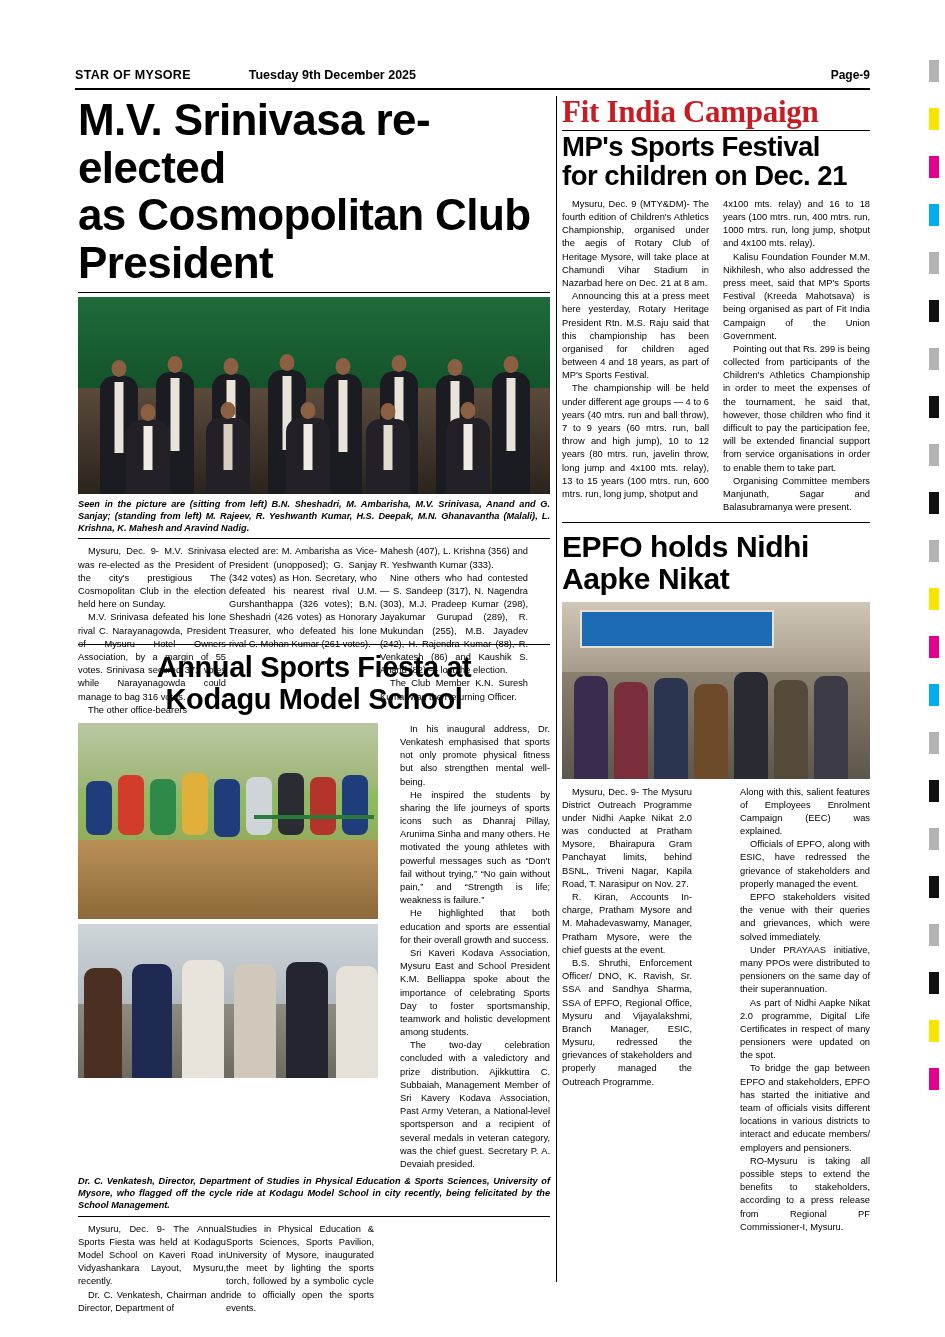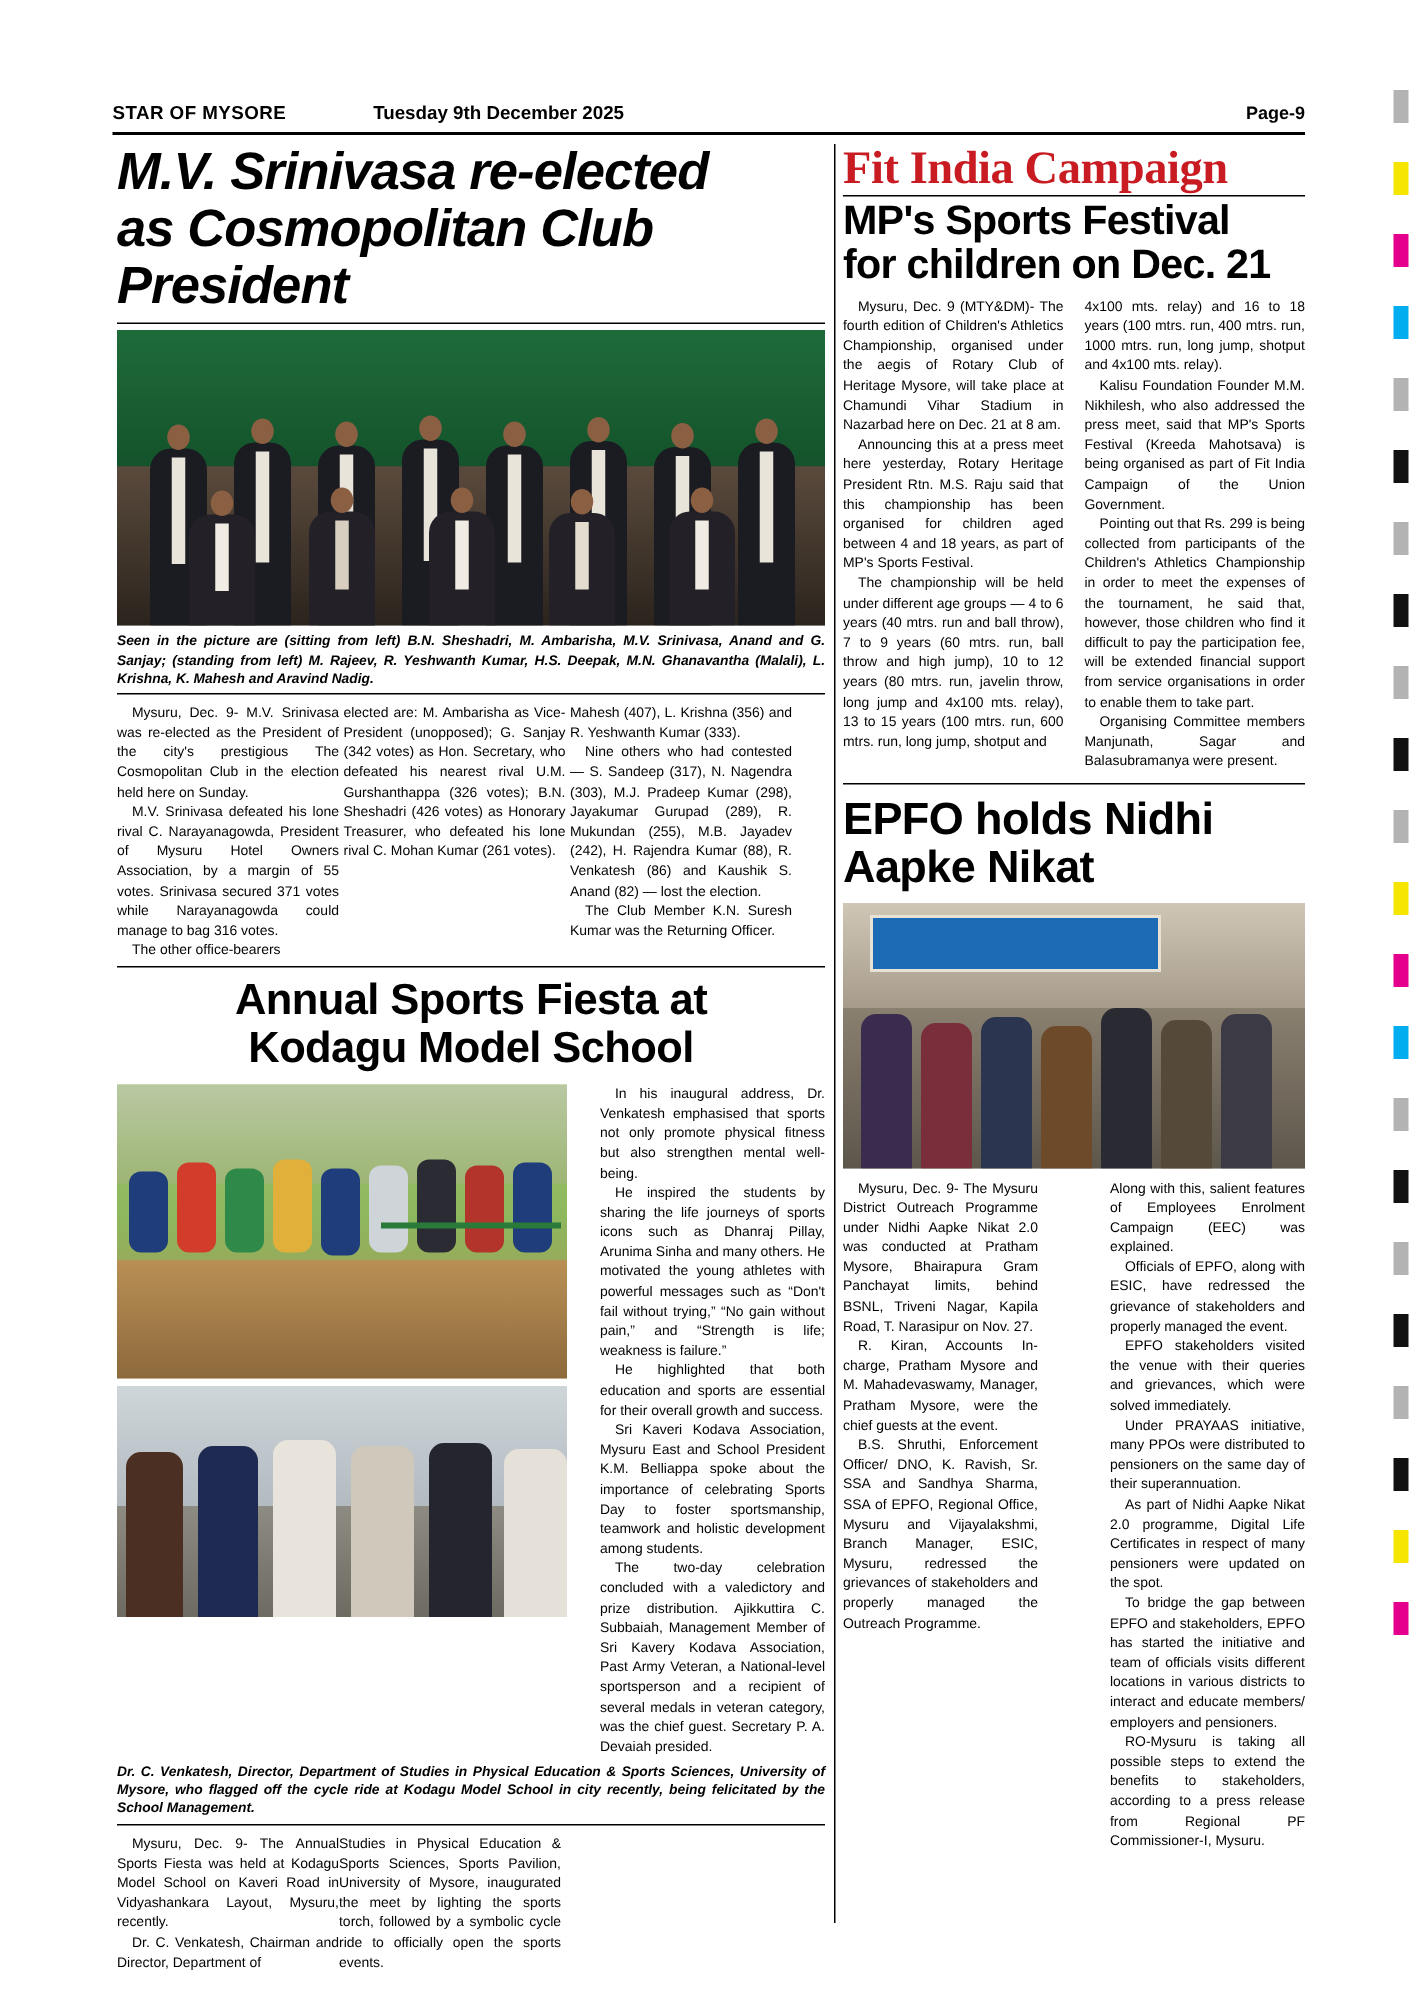--- a/index.html
+++ b/index.html
@@ -62,24 +62,23 @@
   .s1 {
     position: absolute;
     left: 78px;
     top: 96px;
     width: 472px;
   }
   .s1 h1 {
     margin: 0;
     font-family: "Liberation Sans", sans-serif;
     font-weight: bold;
-    font-size: 35px;
+    font-size: 44px;
     line-height: 1.08;
     letter-spacing: -0.6px;
-    font-style: italic;
   }
   .s1 h1 .l2 { display: block; }
   .hr-thin { border-top: 1px solid #000; margin: 6px 0 0 0; height: 0; }
 
   .photo {
     width: 100%;
     display: block;
     background: #c9c3b8;
     position: relative;
     overflow: hidden;

